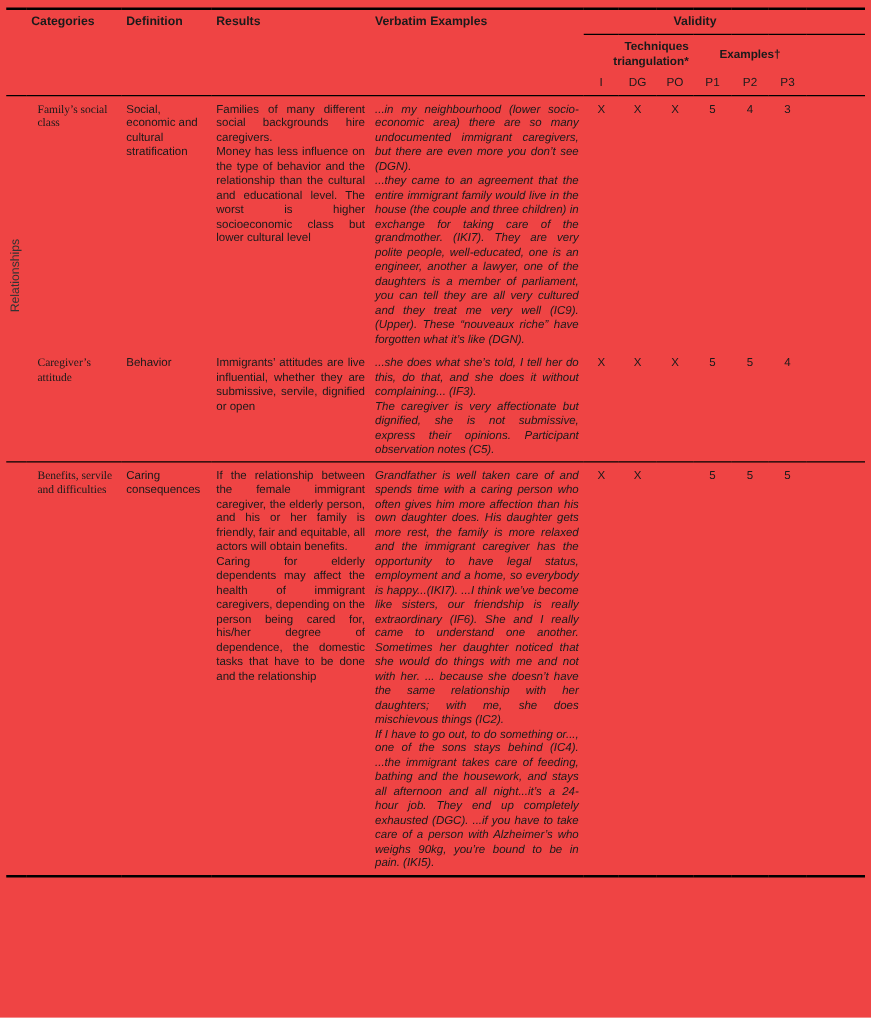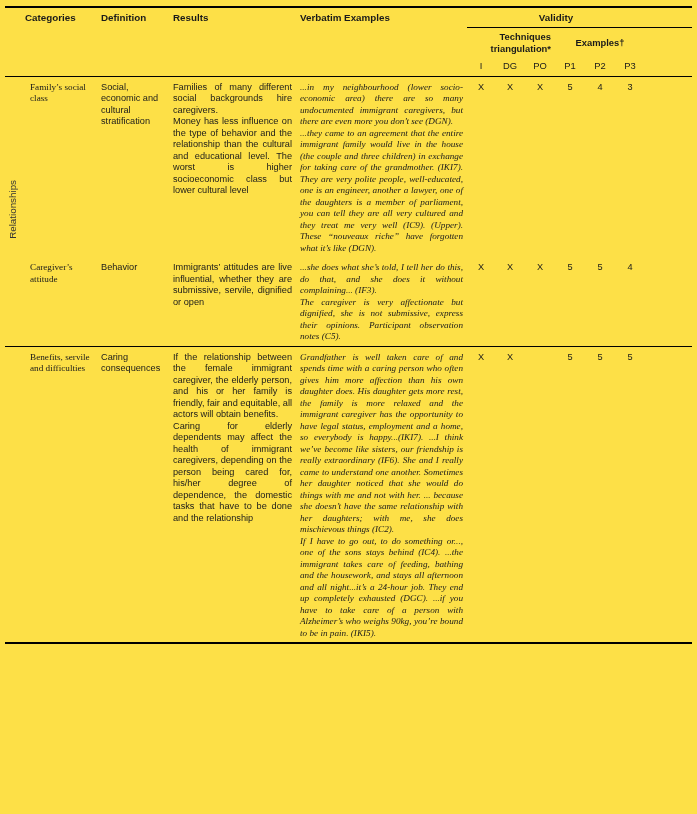--- a/index.html
+++ b/index.html
@@ -4,21 +4,21 @@
 <style>
   * { box-sizing: border-box; }
   html, body { margin: 0; padding: 0; background: #ffffff; }
   body {
     font-family: "Liberation Sans", sans-serif;
     color: #1a1a1a;
   }
   .page {
     width: 697px;
     min-height: 814px;
-    background: #fde047;
+    background: #ef4444;
     padding: 6px 5px 4px 5px;
   }
   table.paper-table {
     width: 687px;
     border-collapse: collapse;
     table-layout: fixed;
     border-top: 2px solid #000;
     border-bottom: 2px solid #000;
   }
   col.c-group   { width: 16px; }
@@ -84,21 +84,21 @@
     color: #333;
     white-space: nowrap;
   }
   td.cat-cell  { padding-left: 9px; font-family: Liberation Serif, serif; }
   td.res-cell, td.verb-cell {
     text-align: justify;
     white-space: pre-line;
     hyphens: auto;
     -webkit-hyphens: auto;
   }
-  td.verb-cell { font-style: italic; font-family: Liberation Serif, serif; }
+  td.verb-cell { font-style: italic; }
   td.v-cell { text-align: center; }
   
   tr.section-start td { border-top: 1px solid #000; }
 </style>
 </head>
 <body>
 
 <div class="page">
   <table class="paper-table">
     <colgroup>

